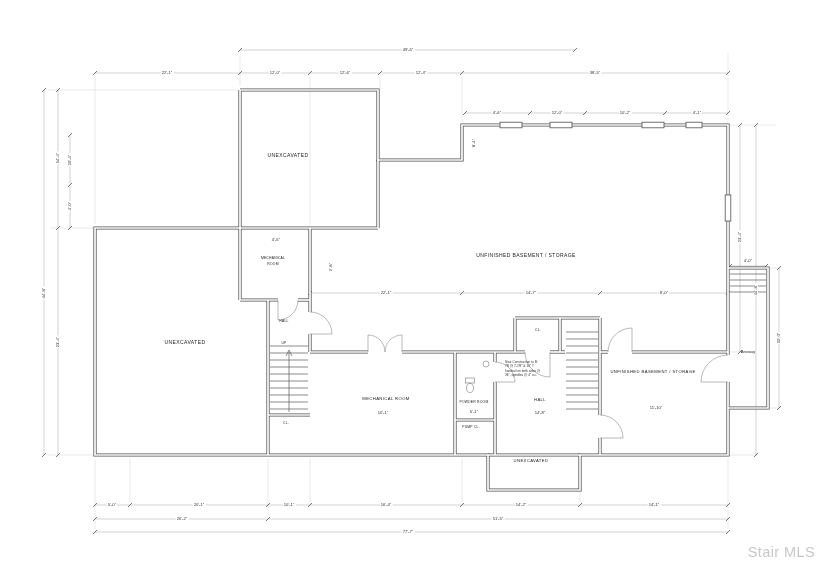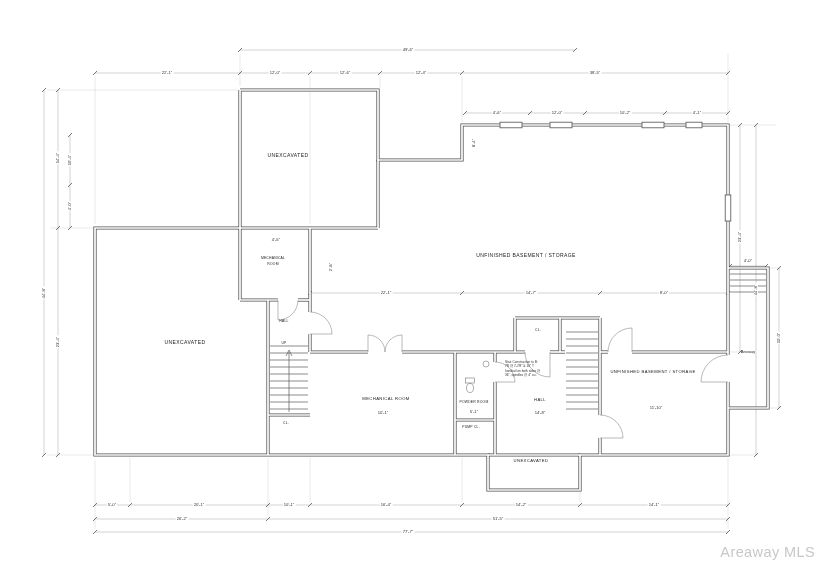--- a/index.html
+++ b/index.html
@@ -183,14 +183,14 @@
   <span class="lbl" style="left:531px;top:293px">14'-7"</span>
   <span class="lbl" style="left:664px;top:293px">8'-0"</span>
   <span class="lbl" style="left:383px;top:413px">10'-1"</span>
   <span class="lbl" style="left:474px;top:412px">5'-1"</span>
   <span class="lbl" style="left:540px;top:413px">14'-8"</span>
   <span class="lbl" style="left:656px;top:408px">11'-10"</span>
   <span class="lbl" style="left:276px;top:240px">4'-6"</span>
   <span class="vlbl" style="left:331px;top:267px">2'-8"</span>
   <span class="vlbl" style="left:474px;top:143px">8'-4"</span>
 
-  <div class="watermark">Areaway MLS</div>
+  <div class="watermark">Stair MLS</div>
 </div>
 
 </body></html>

